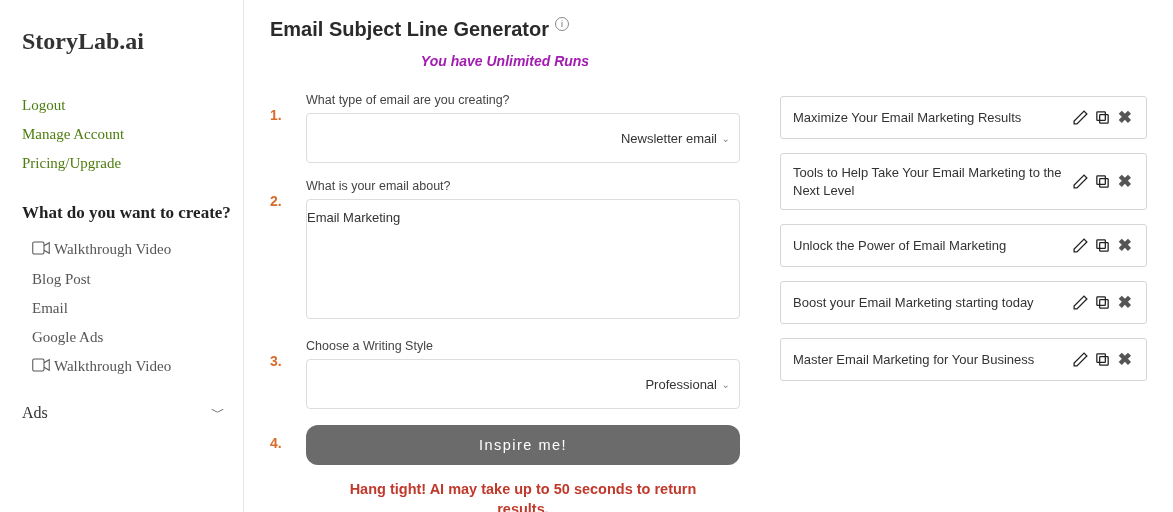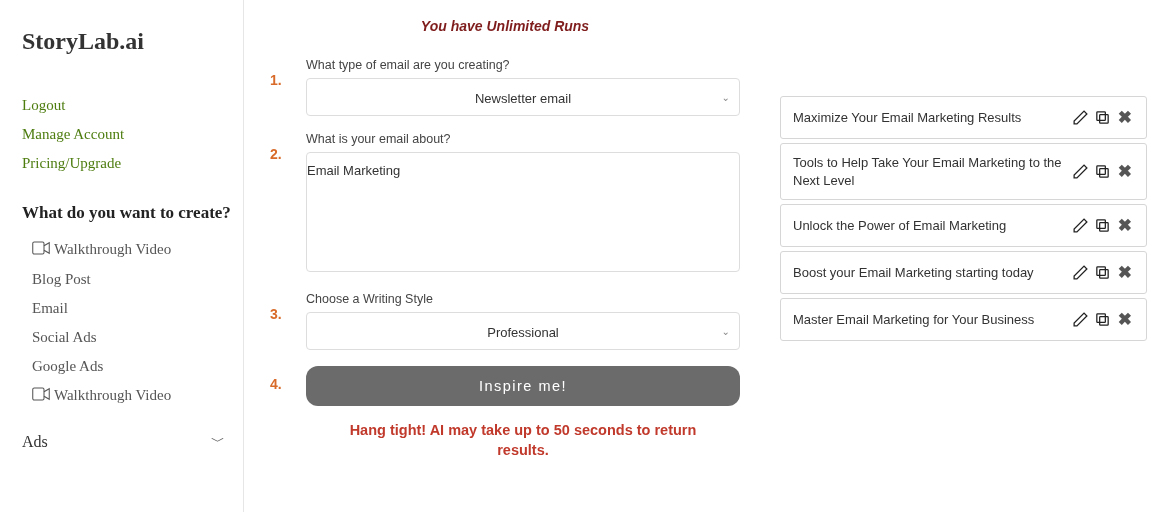--- a/index.html
+++ b/index.html
@@ -100,21 +100,21 @@
     font-size: 9px;
     color: #666;
     position: relative;
     top: -6px;
   }
   .runs-msg {
     text-align: center;
     font-style: italic;
     font-size: 14px;
     font-weight: 600;
-    color: #7f1d1d;
+    color: #a21caf;
     margin-bottom: 24px;
   }
 
   .step {
     display: flex;
     align-items: flex-start;
     gap: 18px;
     margin-bottom: 16px;
   }
   .step-num {
@@ -134,22 +134,22 @@
   .input-box, .select-box, .textarea-box {
     width: 100%;
     border: 1px solid #ddd;
     border-radius: 4px;
     background: #fff;
     font-size: 13px;
     color: #333;
     font-family: inherit;
   }
   .select-box {
-    height: 38px;
-    text-align: center;
+    height: 50px;
+    text-align: right;
     appearance: none;
     padding: 12px 22px;
     position: relative;
   }
   .select-wrap { position: relative; }
   .select-caret {
     position: absolute;
     right: 10px;
     top: 50%;
     transform: translateY(-50%);
@@ -187,21 +187,21 @@
 
   .results-col {
     flex: 1;
     padding-top: 78px;
     padding-right: 8px;
   }
   .result-card {
     border: 1px solid #d6d6d6;
     border-radius: 3px;
     padding: 10px 12px;
-    margin-bottom: 4px;
+    margin-bottom: 14px;
     display: flex;
     align-items: center;
     gap: 10px;
   }
   .result-text {
     flex: 1;
     font-size: 13px;
     color: #333;
     line-height: 1.35;
   }
@@ -243,23 +243,20 @@
     </span>
     <span>Walkthrough Video</span>
   </div>
   <div class="sidebar-item no-icon">
     <span>Blog Post</span>
   </div>
   <div class="sidebar-item no-icon">
     <span>Email</span>
   </div>
   <div class="sidebar-item no-icon">
-    <span>Social Ads</span>
-  </div>
-  <div class="sidebar-item no-icon">
     <span>Google Ads</span>
   </div>
 
   <div class="sidebar-item">
     <span class="video-icon">
       <svg class="video-icon-svg" viewBox="0 0 24 18">
           <rect x="1" y="1" width="15" height="16" rx="2"></rect>
           <path d="M16 6 L23 2 V16 L16 12"></path>
         </svg>
     </span>
@@ -268,20 +265,24 @@
 
   <div class="sidebar-collapsible">
     <span>Ads</span>
     <span class="chev">﹀</span>
   </div>
 </aside>
 
 <main class="main">
 
   <section class="form-col">
+    <div class="page-title-row">
+      <h1 class="page-title">Email Subject Line Generator</h1>
+      <span class="info-icon-wrap">i</span>
+    </div>
     <div class="runs-msg">You have Unlimited Runs</div>
 
     <div class="step">
       <div class="step-num">1.</div>
       <div class="step-body">
         <div class="step-label">What type of email are you creating?</div>
         <div class="select-wrap">
           <select class="select-box">
             <option>Newsletter email</option>
           </select>

